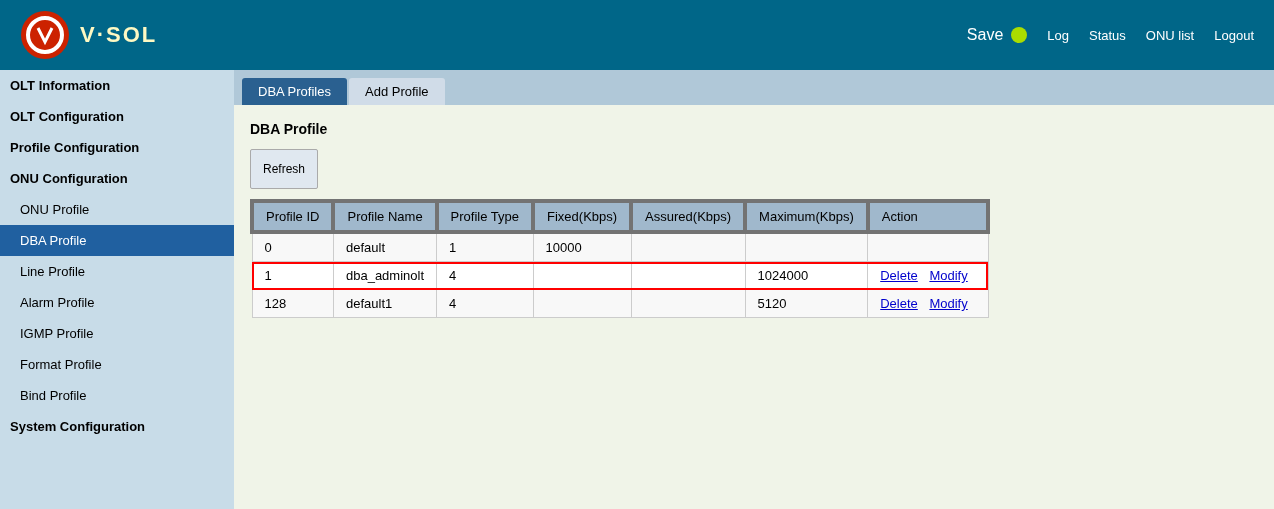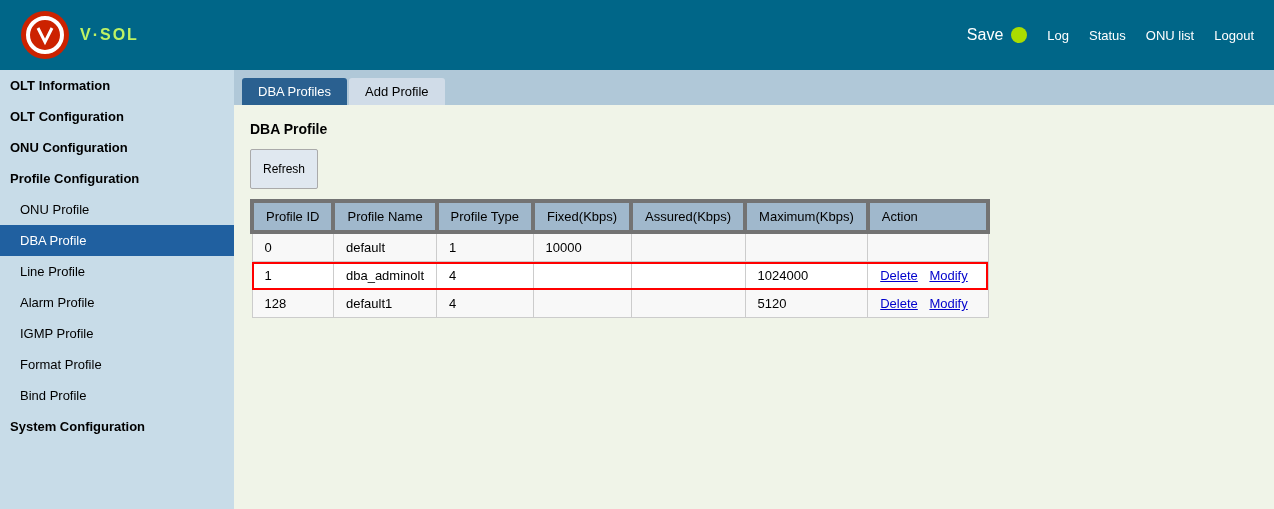--- a/index.html
+++ b/index.html
@@ -17,22 +17,22 @@
     .logo-area {
       display: flex;
       align-items: center;
     }
     .logo-icon {
       width: 50px;
       height: 50px;
       margin-right: 10px;
     }
     .logo-text {
-      color: #bef264;
-      font-size: 16px;
+      color: #fef9c3;
+      font-size: 22px;
       font-weight: bold;
       letter-spacing: 2px;
     }
     .header-right {
       display: flex;
       align-items: center;
       gap: 20px;
     }
     .save-area {
       display: flex;
@@ -199,22 +199,22 @@
       <a>Logout</a>
     </div>
   </div>
 </div>
 
 <div class="layout">
 
   <div class="sidebar">
     <div class="sidebar-item section-header">OLT Information</div>
     <div class="sidebar-item section-header">OLT Configuration</div>
+    <div class="sidebar-item section-header">Profile Configuration</div>
     <div class="sidebar-item section-header">ONU Configuration</div>
-    <div class="sidebar-item section-header">Profile Configuration</div>
     <div class="sidebar-item sub">ONU Profile</div>
     <div class="sidebar-item sub active">DBA Profile</div>
     <div class="sidebar-item sub">Line Profile</div>
     <div class="sidebar-item sub">Alarm Profile</div>
     <div class="sidebar-item sub">IGMP Profile</div>
     <div class="sidebar-item sub">Format Profile</div>
     <div class="sidebar-item sub">Bind Profile</div>
     <div class="sidebar-item section-header">System Configuration</div>
   </div>
 

